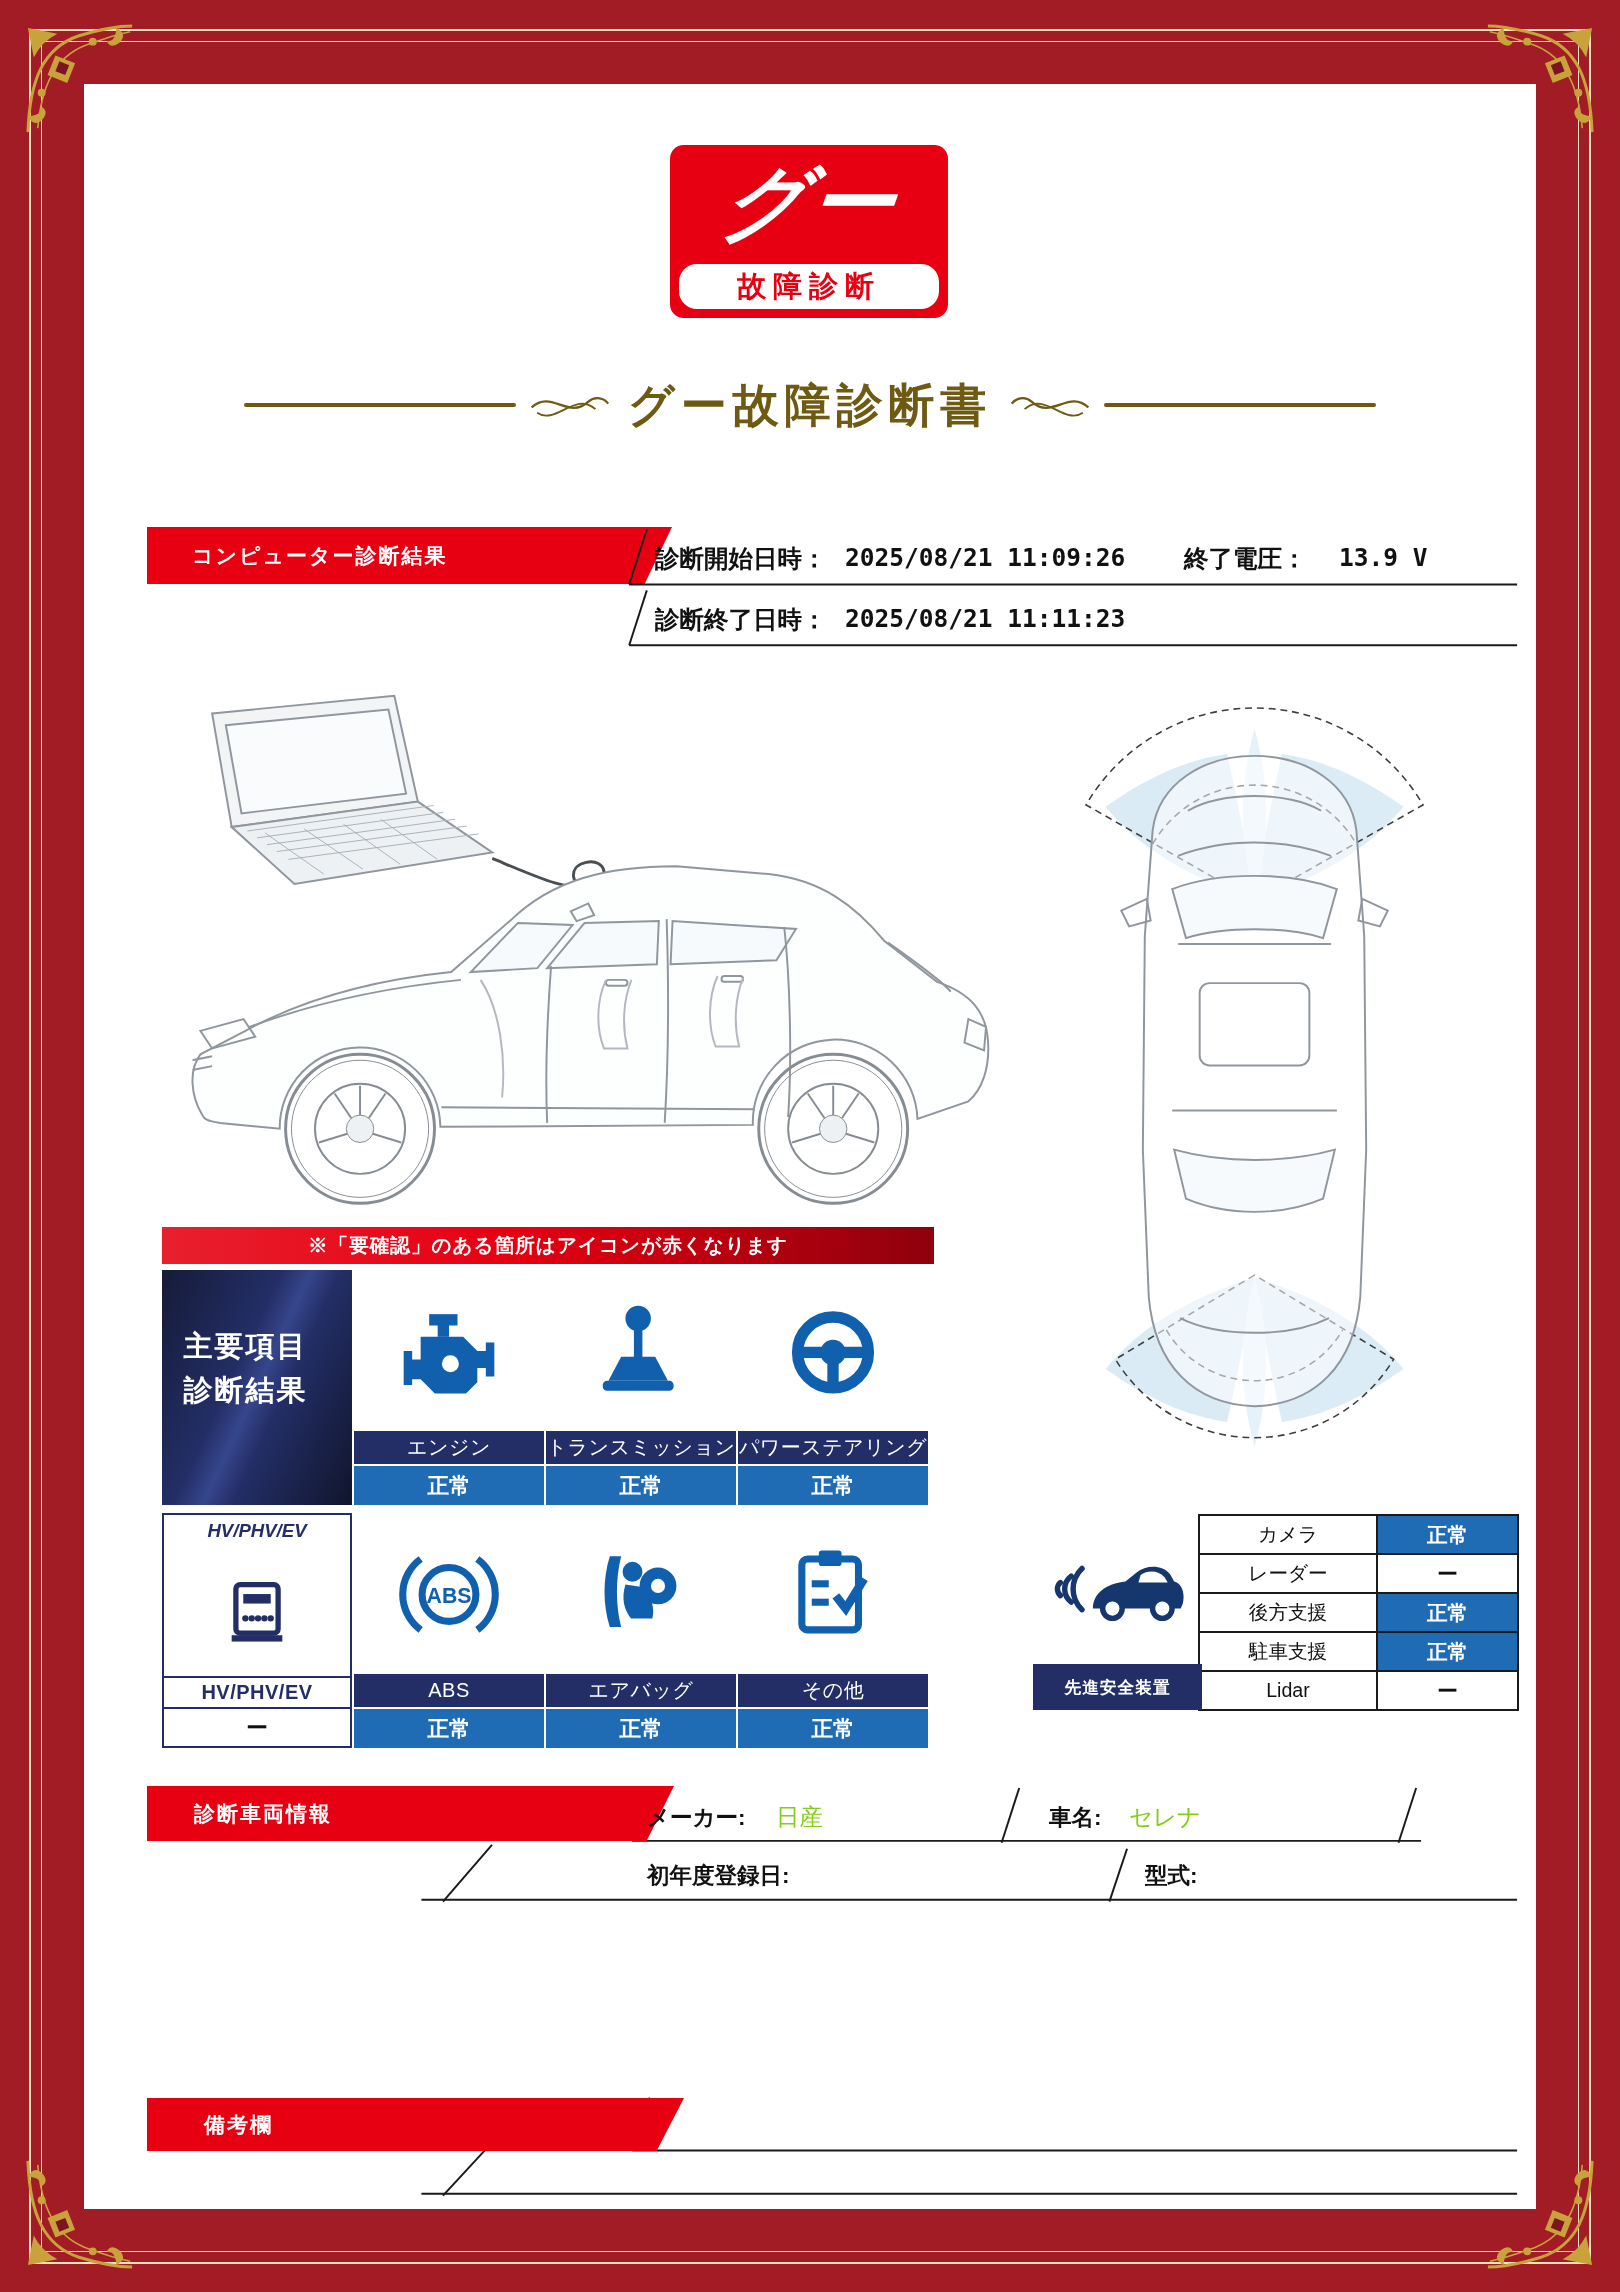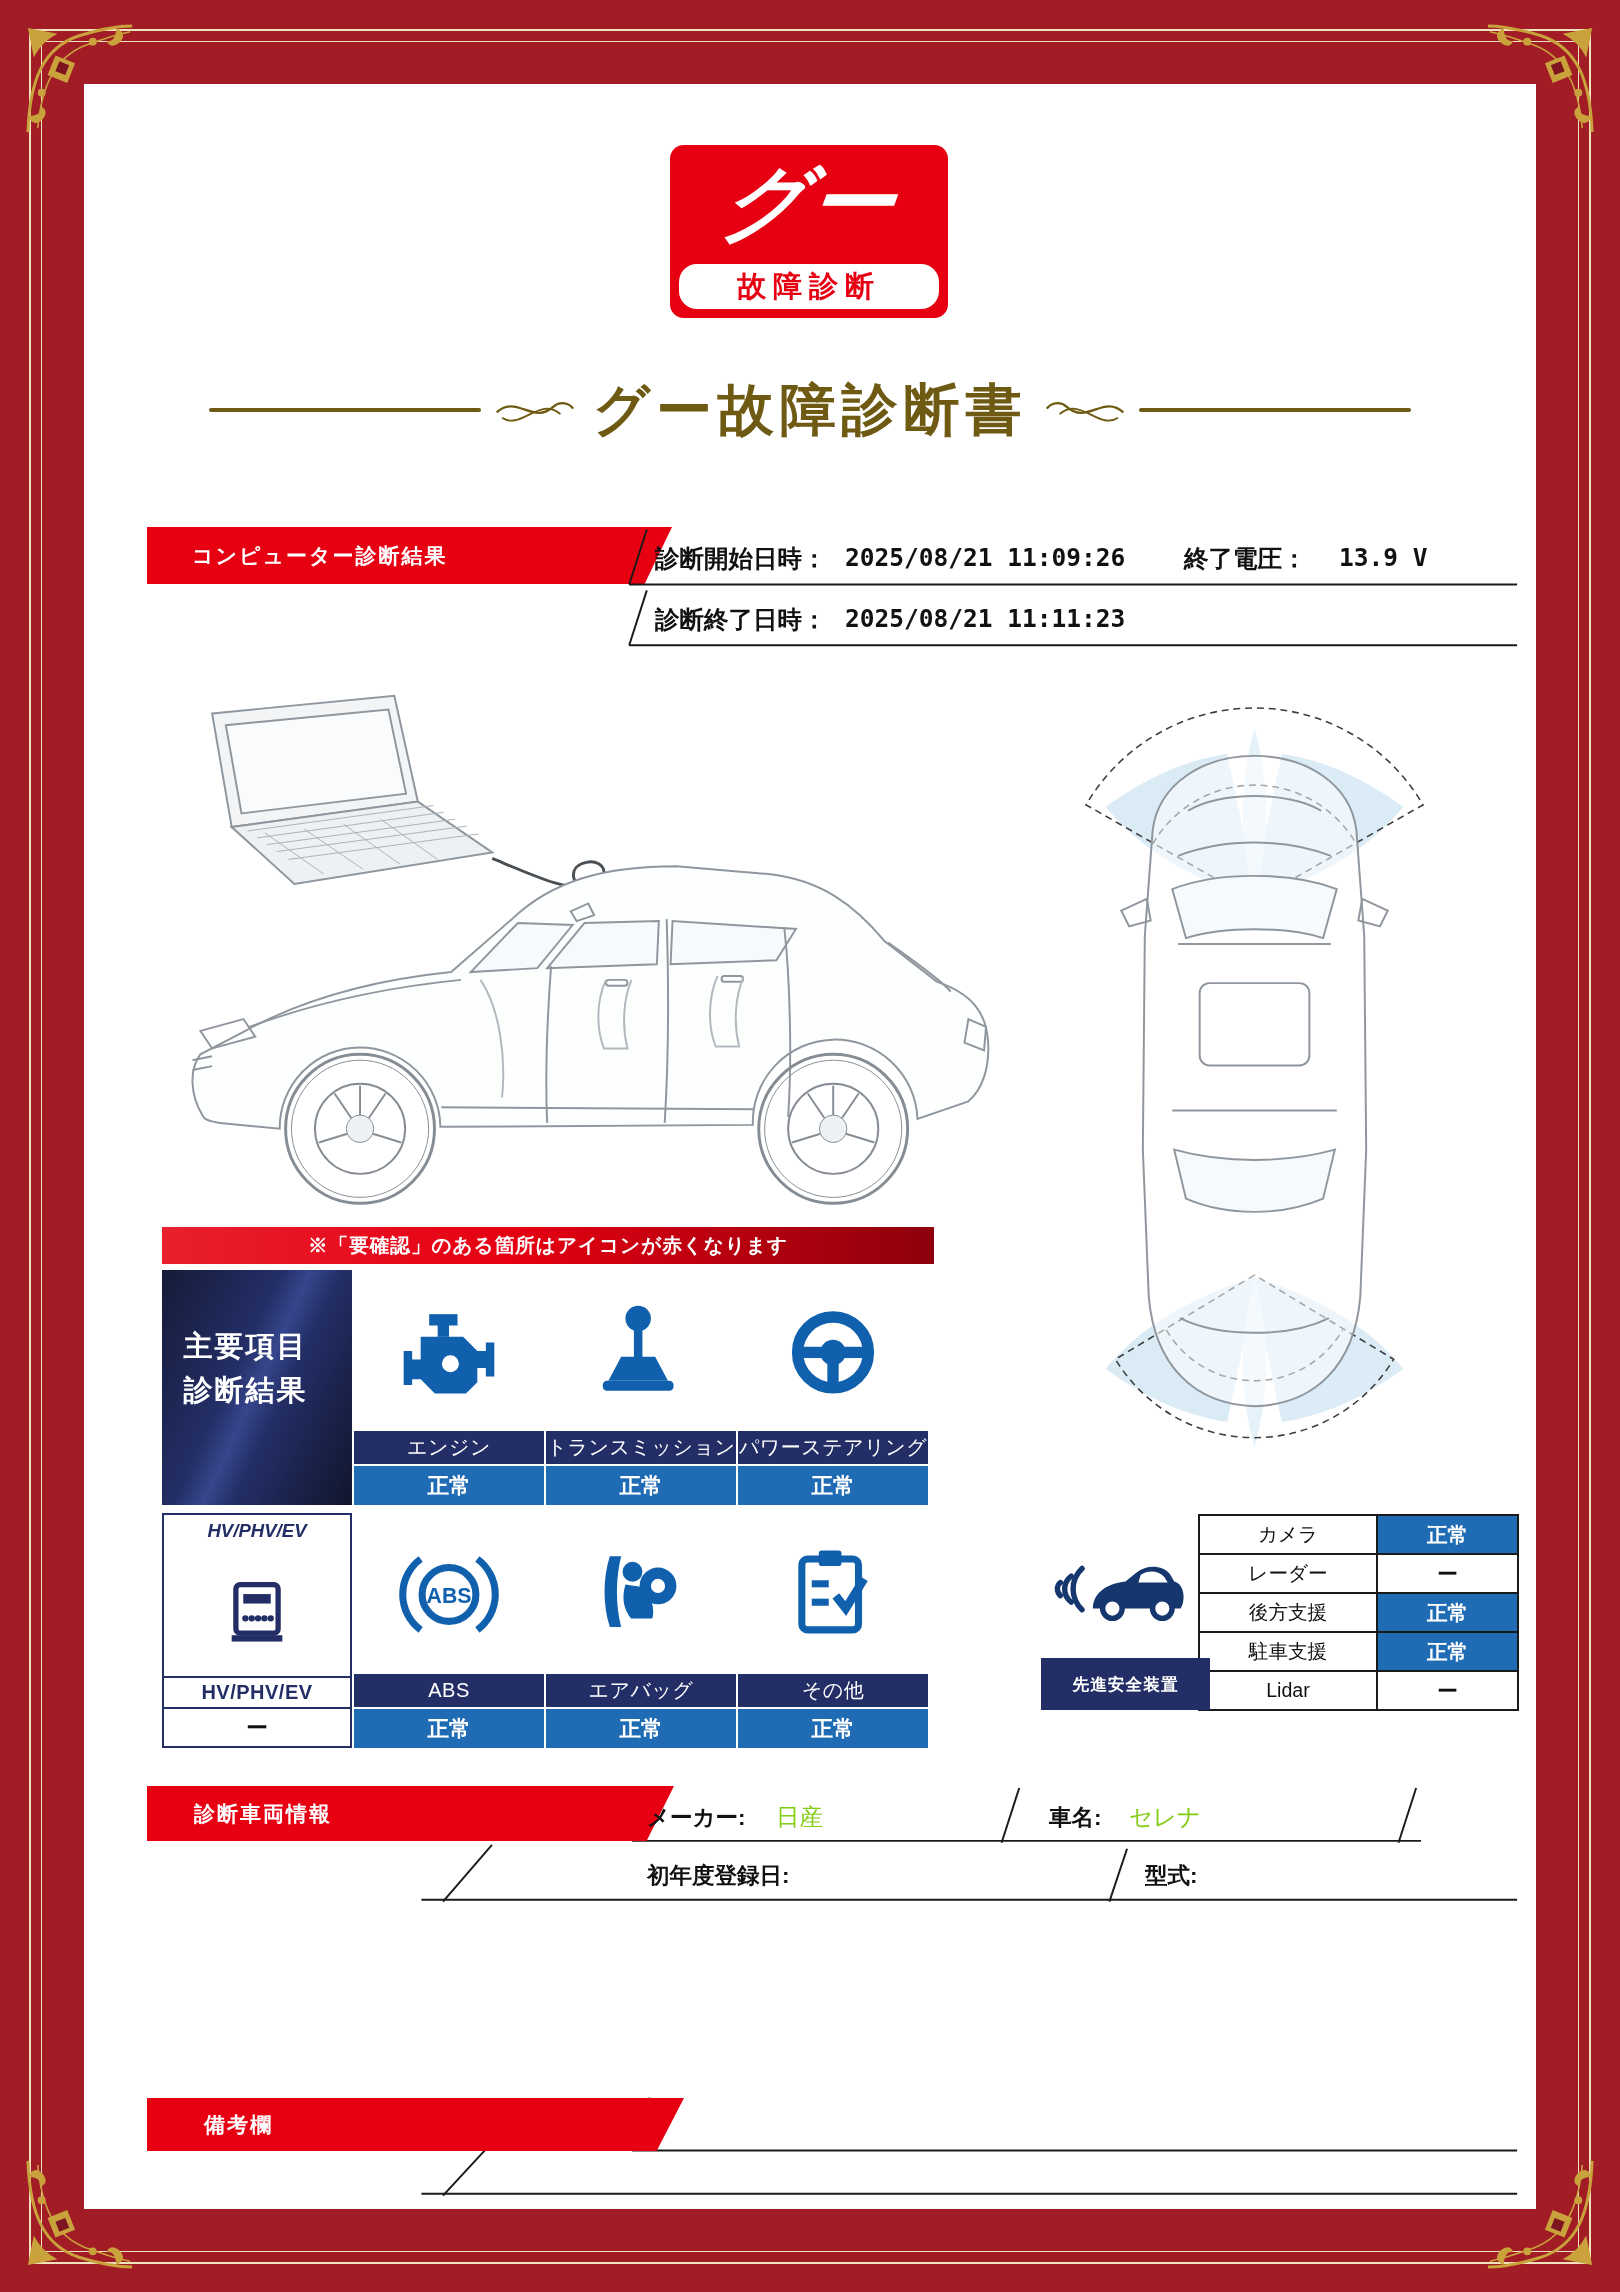--- a/index.html
+++ b/index.html
@@ -17,21 +17,21 @@
   
   .logo{position:absolute;left:670px;top:145px;width:278px;height:173px;background:#e60012;border-radius:13.7px;}
   .logo-mark{position:absolute;top:2px;left:0;width:100%;text-align:center;color:#fff;font-size:84px;font-weight:bold;font-style:italic;transform:skewX(-6deg);letter-spacing:2px;}
   .logo-band{position:absolute;left:8.8px;right:8.8px;bottom:8.8px;height:45px;background:#fff;border-radius:18px;
              display:flex;align-items:center;justify-content:center;}
   .logo-band span{color:#e60012;font-size:29px;font-weight:bold;letter-spacing:6.9px;}
 
   
   .title-row{position:absolute;left:84px;top:382px;width:1452px;display:flex;align-items:center;justify-content:center;gap:11.8px;}
   .title-line{width:272px;height:4.9px;background:#6e5a12;border-radius:2px;}
-  .report-title{font-size:56px;font-weight:bold;color:#6e5a12;letter-spacing:5.9px;margin:0 5.9px;line-height:1;}
+  .report-title{font-size:46px;font-weight:bold;color:#6e5a12;letter-spacing:5.9px;margin:0 5.9px;line-height:1;}
   .flourish{width:82px;height:39px;}
   .flourish.r{transform:scaleX(-1);}
 
   
   .banner{position:absolute;left:147px;width:480px;background:#e60012;color:#fff;font-weight:bold;
           display:flex;align-items:center;clip-path:polygon(0 0,100% 0,calc(100% - 27.4px) 100%,0 100%);}
   .banner span{font-size:21px;letter-spacing:2px;}
   .banner.b1{top:527px;height:57px;padding-left:45px;}
   .banner.b2{top:1786px;height:55px;padding-left:47px;}
   .banner.b3{top:2098px;height:53px;padding-left:57px;}
@@ -66,21 +66,21 @@
   .icell.hv{border:2px solid #232e66;}
   .hv .ihead{height:33px;display:flex;align-items:center;justify-content:center;color:#232e66;font-size:18.6px;font-weight:bold;font-style:italic;}
   .hv .icon-area svg{width:76px;height:76px;}
   .hv .ilabel{background:#fff;color:#232e66;border-top:2px solid #232e66;font-weight:bold;height:29px;}
   .hv .istatus{margin-top:0;border-top:2px solid #232e66;height:37px;}
 
   
   .safety{position:absolute;left:1029px;top:1514px;width:490px;height:196px;display:flex;}
   .safety-left{position:relative;width:169px;height:196px;}
   .safety-left svg{position:absolute;left:13.7px;top:27.4px;width:141px;height:94px;}
-  .safety-label{position:absolute;left:12px;bottom:0;width:100%;height:52px;background:#232e66;color:#fff;font-size:16.7px;font-weight:bold;
+  .safety-label{position:absolute;left:4px;bottom:0;width:100%;height:46px;background:#232e66;color:#fff;font-size:16.7px;font-weight:bold;
                 display:flex;align-items:center;justify-content:center;letter-spacing:1px;}
   .safety-table{border-collapse:collapse;}
   .safety-table td{border:2px solid #1a1a1a;height:35px;text-align:center;vertical-align:middle;}
   .sname{width:174px;font-size:19.6px;color:#111;background:#fff;}
   .sval{width:137px;font-size:20.6px;font-weight:bold;}
 
   .footnote{position:absolute;left:169px;top:1759px;font-size:18.6px;color:#111;letter-spacing:0.5px;}
 </style>
 </head>
 <body>

